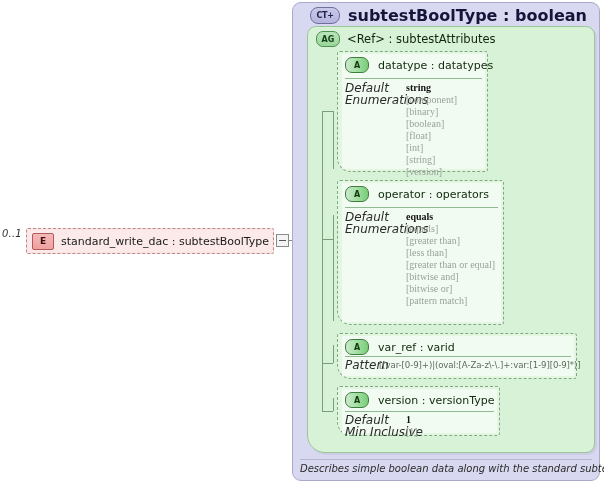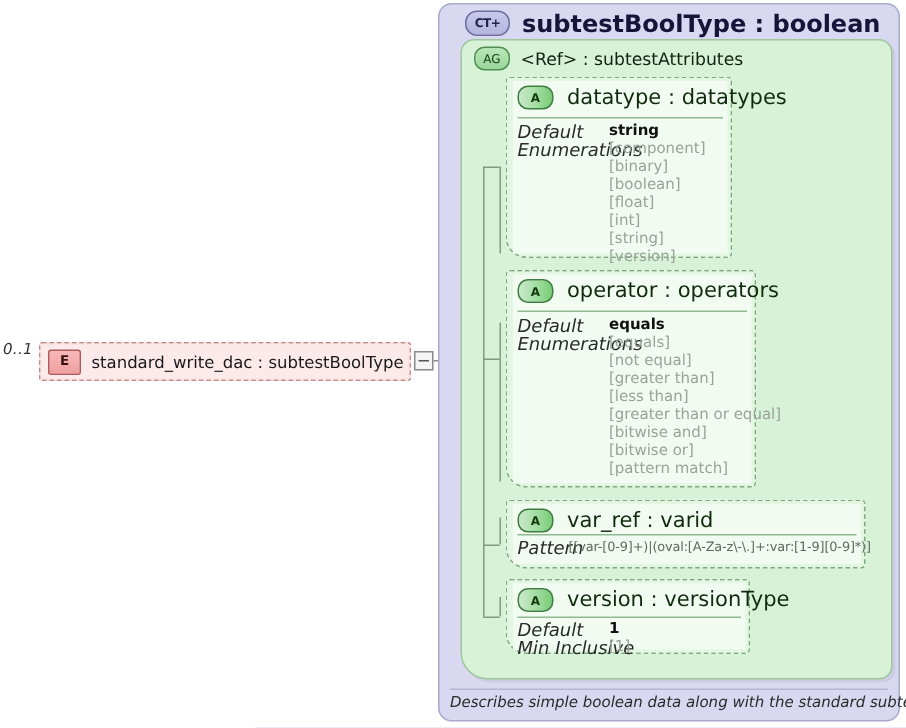--- a/index.html
+++ b/index.html
@@ -99,21 +99,21 @@
   }
   #ag-header{
     position:absolute;left:316px;top:31px;
     display:flex;align-items:center;height:16px;
   }
   .ag-icon{
     width:22px;height:14px;border:1px solid #4f8f4f;
     border-radius:7px;
     background:linear-gradient(180deg,#b9e6b9 0%,#9ad69a 100%);
     display:flex;align-items:center;justify-content:center;
-    font-size:8px;font-weight:normal;color:#17401a;
+    font-size:8px;font-weight:bold;color:#17401a;
     margin-right:7px;flex:0 0 auto;
   }
   #ag-title{font-size:11.5px;color:#12240f;white-space:nowrap;}
 
   
   .attr{
     position:absolute;
     border:1px dashed #7ea97e;
     background:#e2f6e2;
     border-radius:3px 3px 3px 14px;
@@ -131,31 +131,31 @@
     height:18px;
   }
   .a-icon{
     width:22px;height:14px;border:1px solid #3f7d3f;
     border-radius:7px;
     background:linear-gradient(90deg,#cbe9cb 0%,#9fdd9f 55%,#79cc79 100%);
     display:flex;align-items:center;justify-content:center;
     font-size:8px;font-weight:bold;color:#14380f;
     margin-right:9px;flex:0 0 auto;
   }
-  .attr-name{font-size:14px;color:#0f2a0c;white-space:nowrap;}
+  .attr-name{font-size:11px;color:#0f2a0c;white-space:nowrap;}
   .hr{position:absolute;height:1px;background:#8fb98f;}
 
   .facet-label{
     position:absolute;
     font-style:italic;font-size:12px;color:#2a2a2a;
     line-height:12px;white-space:nowrap;
   }
   .facet-vals{
     position:absolute;
-    font-size:10px;line-height:12px;white-space:nowrap;
+    font-size:10px;line-height:12px;white-space:nowrap;font-family:Liberation Serif, serif;
   }
   .facet-vals .def{color:#111;font-weight:bold;}
   .facet-vals .enum{color:#9aa39a;}
   .pattern-val{
     position:absolute;
     font-size:8.6px;color:#5f6b5f;white-space:nowrap;
     letter-spacing:-0.1px;
   }
 
   
@@ -247,21 +247,20 @@
     <span class="attr-name">operator : operators</span>
   </div>
   <div class="hr" style="left:345px;top:207px;width:153px;"></div>
   <div class="facet-label" style="left:345px;top:211px;">Default</div>
   <div class="facet-label" style="left:345px;top:223px;">Enumerations</div>
   <div class="facet-vals" style="left:406px;top:211px;">
     <span class="def">equals</span>
   </div>
   <div class="facet-vals" style="left:406px;top:223px;">
     <div class="enum">[equals]</div>
-    <div class="enum">[not equal]</div>
     <div class="enum">[greater than]</div>
     <div class="enum">[less than]</div>
     <div class="enum">[greater than or equal]</div>
     <div class="enum">[bitwise and]</div>
     <div class="enum">[bitwise or]</div>
     <div class="enum">[pattern match]</div>
   </div>
 
   <div class="attr" style="left:337px;top:333px;width:240px;height:46px;"></div>
   <div class="attr-inner" style="left:342px;top:336px;width:232px;height:40px;"></div>

